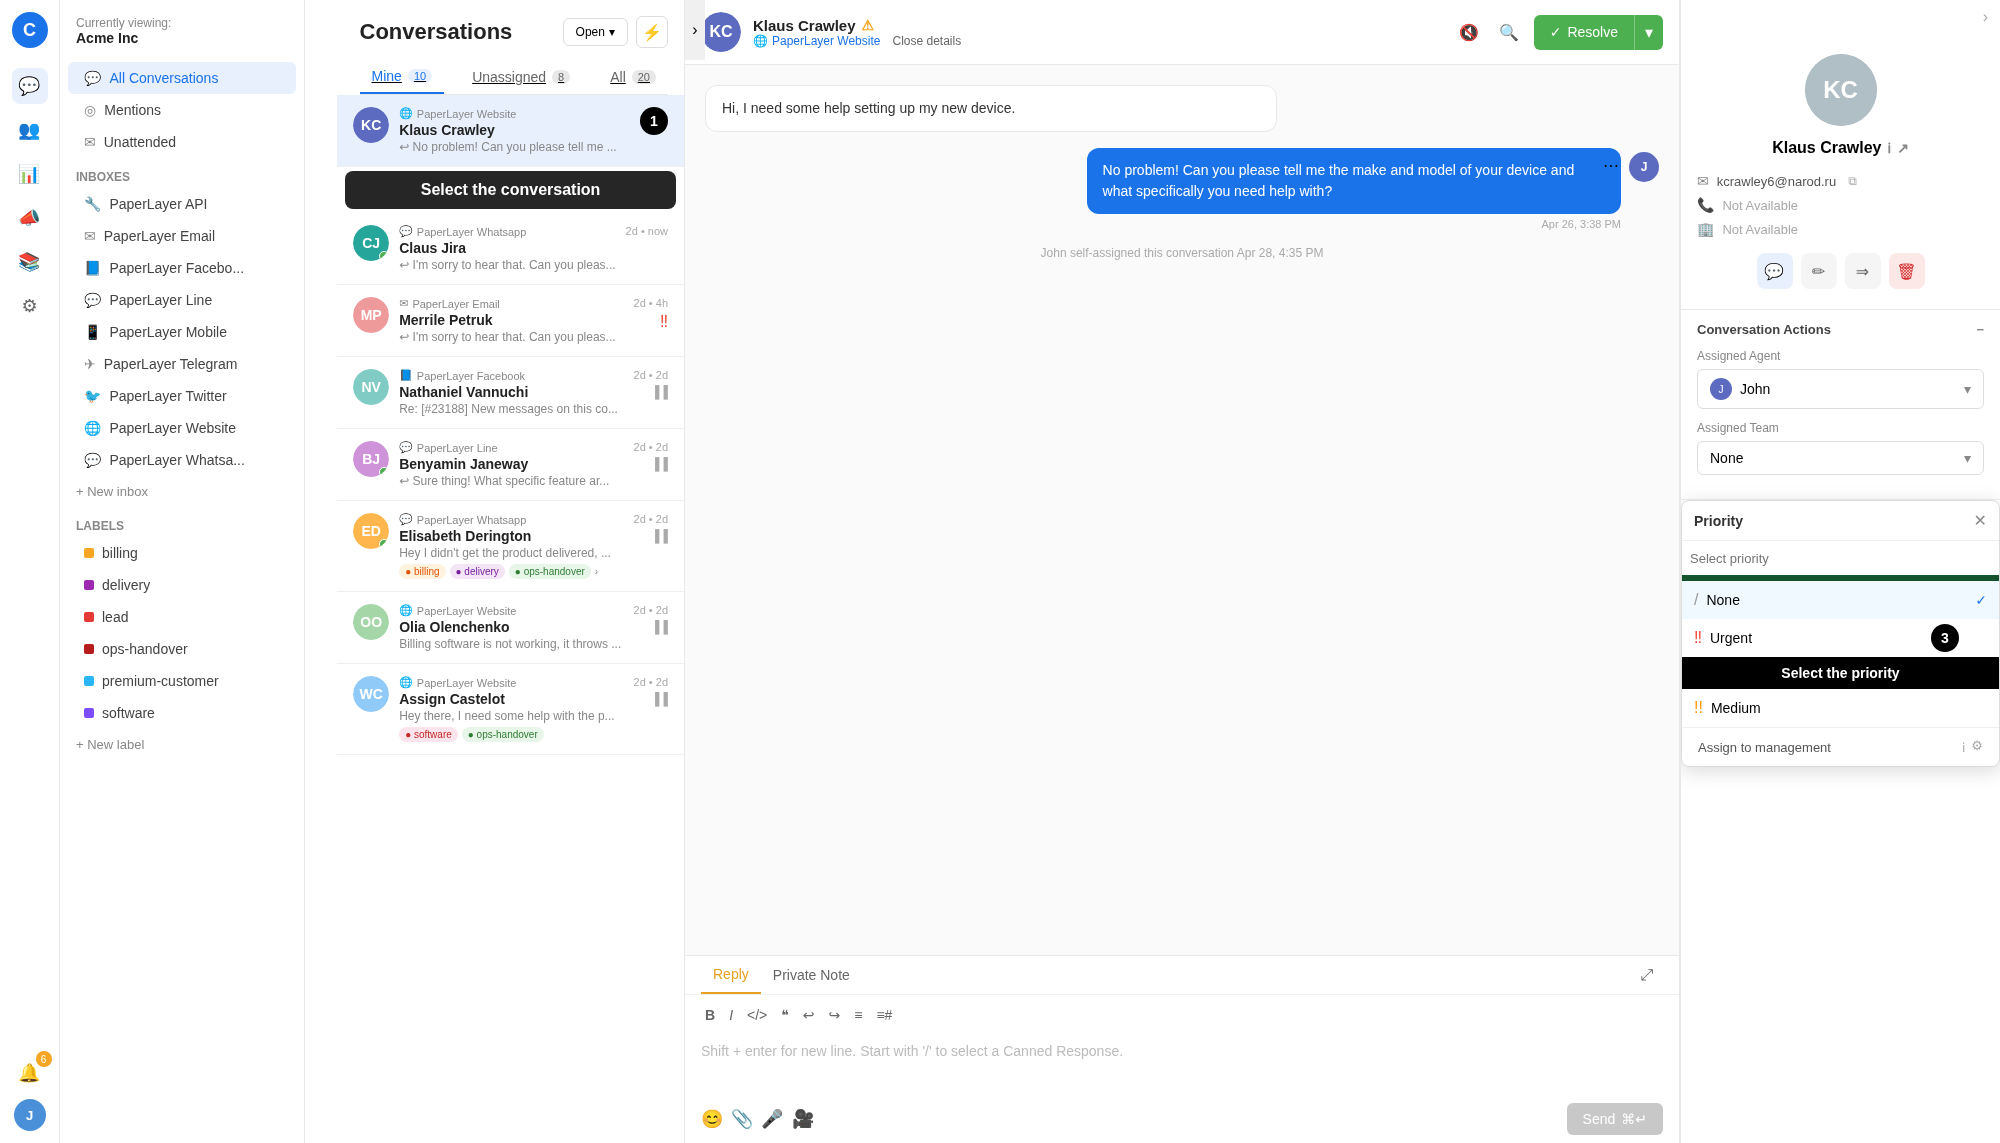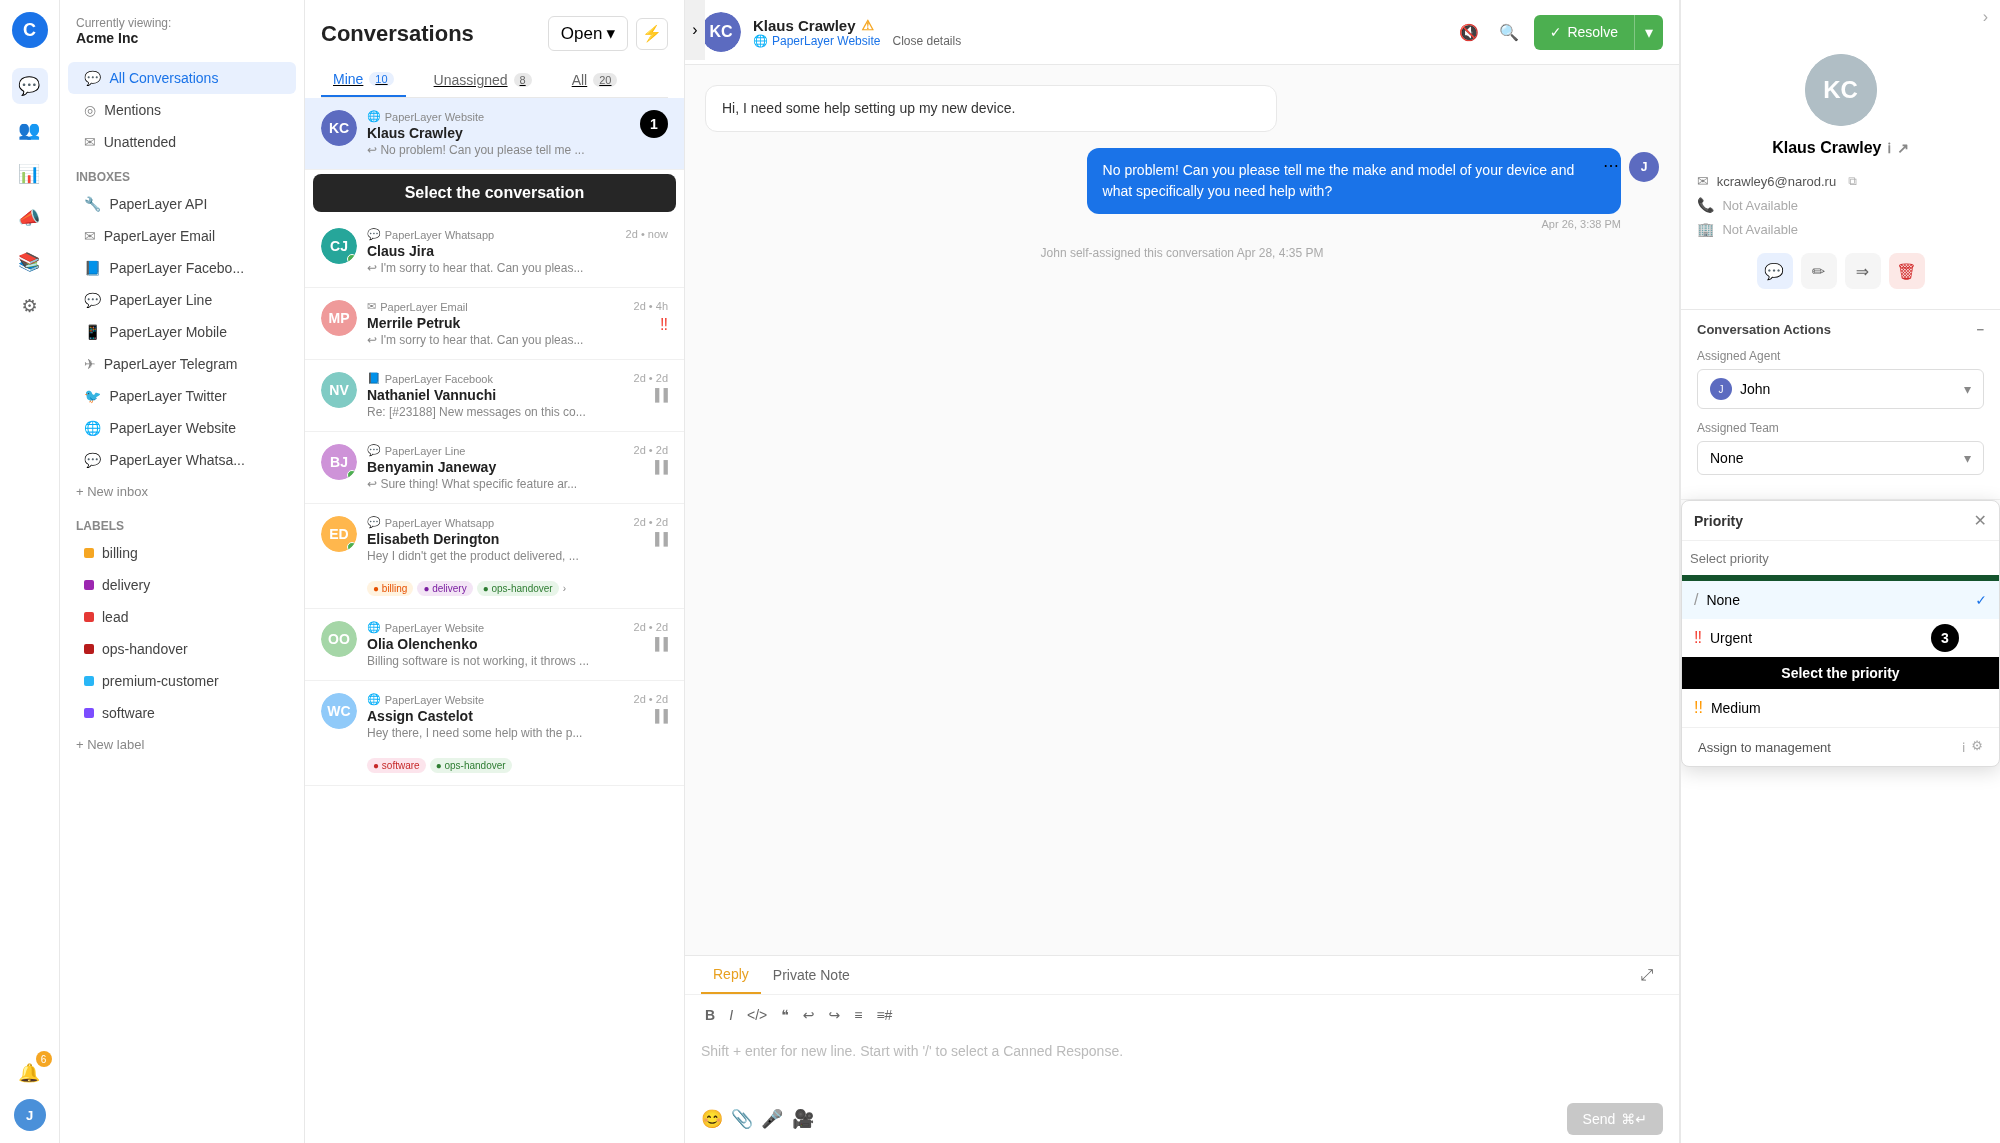--- a/index.html
+++ b/index.html
@@ -81,33 +81,34 @@
       font-size: 13px; color: #888; cursor: pointer;
     }
 
     
     .conv-panel {
       width: 380px;
       border-right: 1px solid #e8e8e8;
       display: flex; flex-direction: column;
       height: 1143px;
       flex-shrink: 0;
+      align-items: flex-end;
     }
     .conv-header {
       padding: 16px 16px 0;
     }
     .conv-title-row {
       display: flex; align-items: center; justify-content: space-between;
       margin-bottom: 12px;
     }
     .conv-title { font-size: 22px; font-weight: 700; color: #222; }
     .open-btn {
       display: flex; align-items: center; gap: 4px;
       border: 1px solid #ddd; border-radius: 6px;
-      padding: 6px 12px; font-size: 17px; cursor: pointer;
+      padding: 6px 12px; font-size: 12px; cursor: pointer;
     }
     .filter-btn {
       width: 32px; height: 32px; border: 1px solid #ddd; border-radius: 6px;
       display: flex; align-items: center; justify-content: center; cursor: pointer;
     }
     .conv-tabs {
       display: flex; gap: 16px; border-bottom: 1px solid #e8e8e8; text-decoration: underline;
     }
     .conv-tab {
       padding: 8px 12px; font-size: 14px; cursor: pointer; color: #666;
@@ -142,21 +143,21 @@
       width: 10px; height: 10px; border-radius: 50%; background: #4caf50;
       border: 1px solid #fff;
     }
     .conv-content { flex: 1; min-width: 0; }
     .conv-source { font-size: 11px; color: #888; display: flex; align-items: center; gap: 4px; margin-bottom: 2px; }
     .conv-name { font-size: 14px; font-weight: 600; color: #222; }
     .conv-preview { font-size: 12px; color: #888; white-space: nowrap; overflow: hidden; text-overflow: ellipsis; margin-top: 2px; }
     .conv-meta { text-align: right; flex-shrink: 0; display: flex; flex-direction: column; align-items: flex-end; gap: 4px; }
     .conv-time { font-size: 11px; color: #aaa; }
     .conv-badge { font-size: 16px; }
-    .tags { display: flex; gap: 4px; flex-wrap: wrap; margin-top: 18px; }
+    .tags { display: flex; gap: 4px; flex-wrap: wrap; margin-top: 4px; }
     .tag { padding: 2px 6px; border-radius: 10px; font-size: 10px; background: #f0f0f0; color: #555; }
     .tag.billing { background: #fff3e0; color: #e65100; }
     .tag.delivery { background: #f3e5f5; color: #7b1fa2; }
     .tag.ops { background: #e8f5e9; color: #2e7d32; }
     .tag.software { background: #fce4ec; color: #c62828; }
     .more-tags { font-size: 10px; color: #888; align-self: center; }
 
     
     .chat-area {
       flex: 1;

